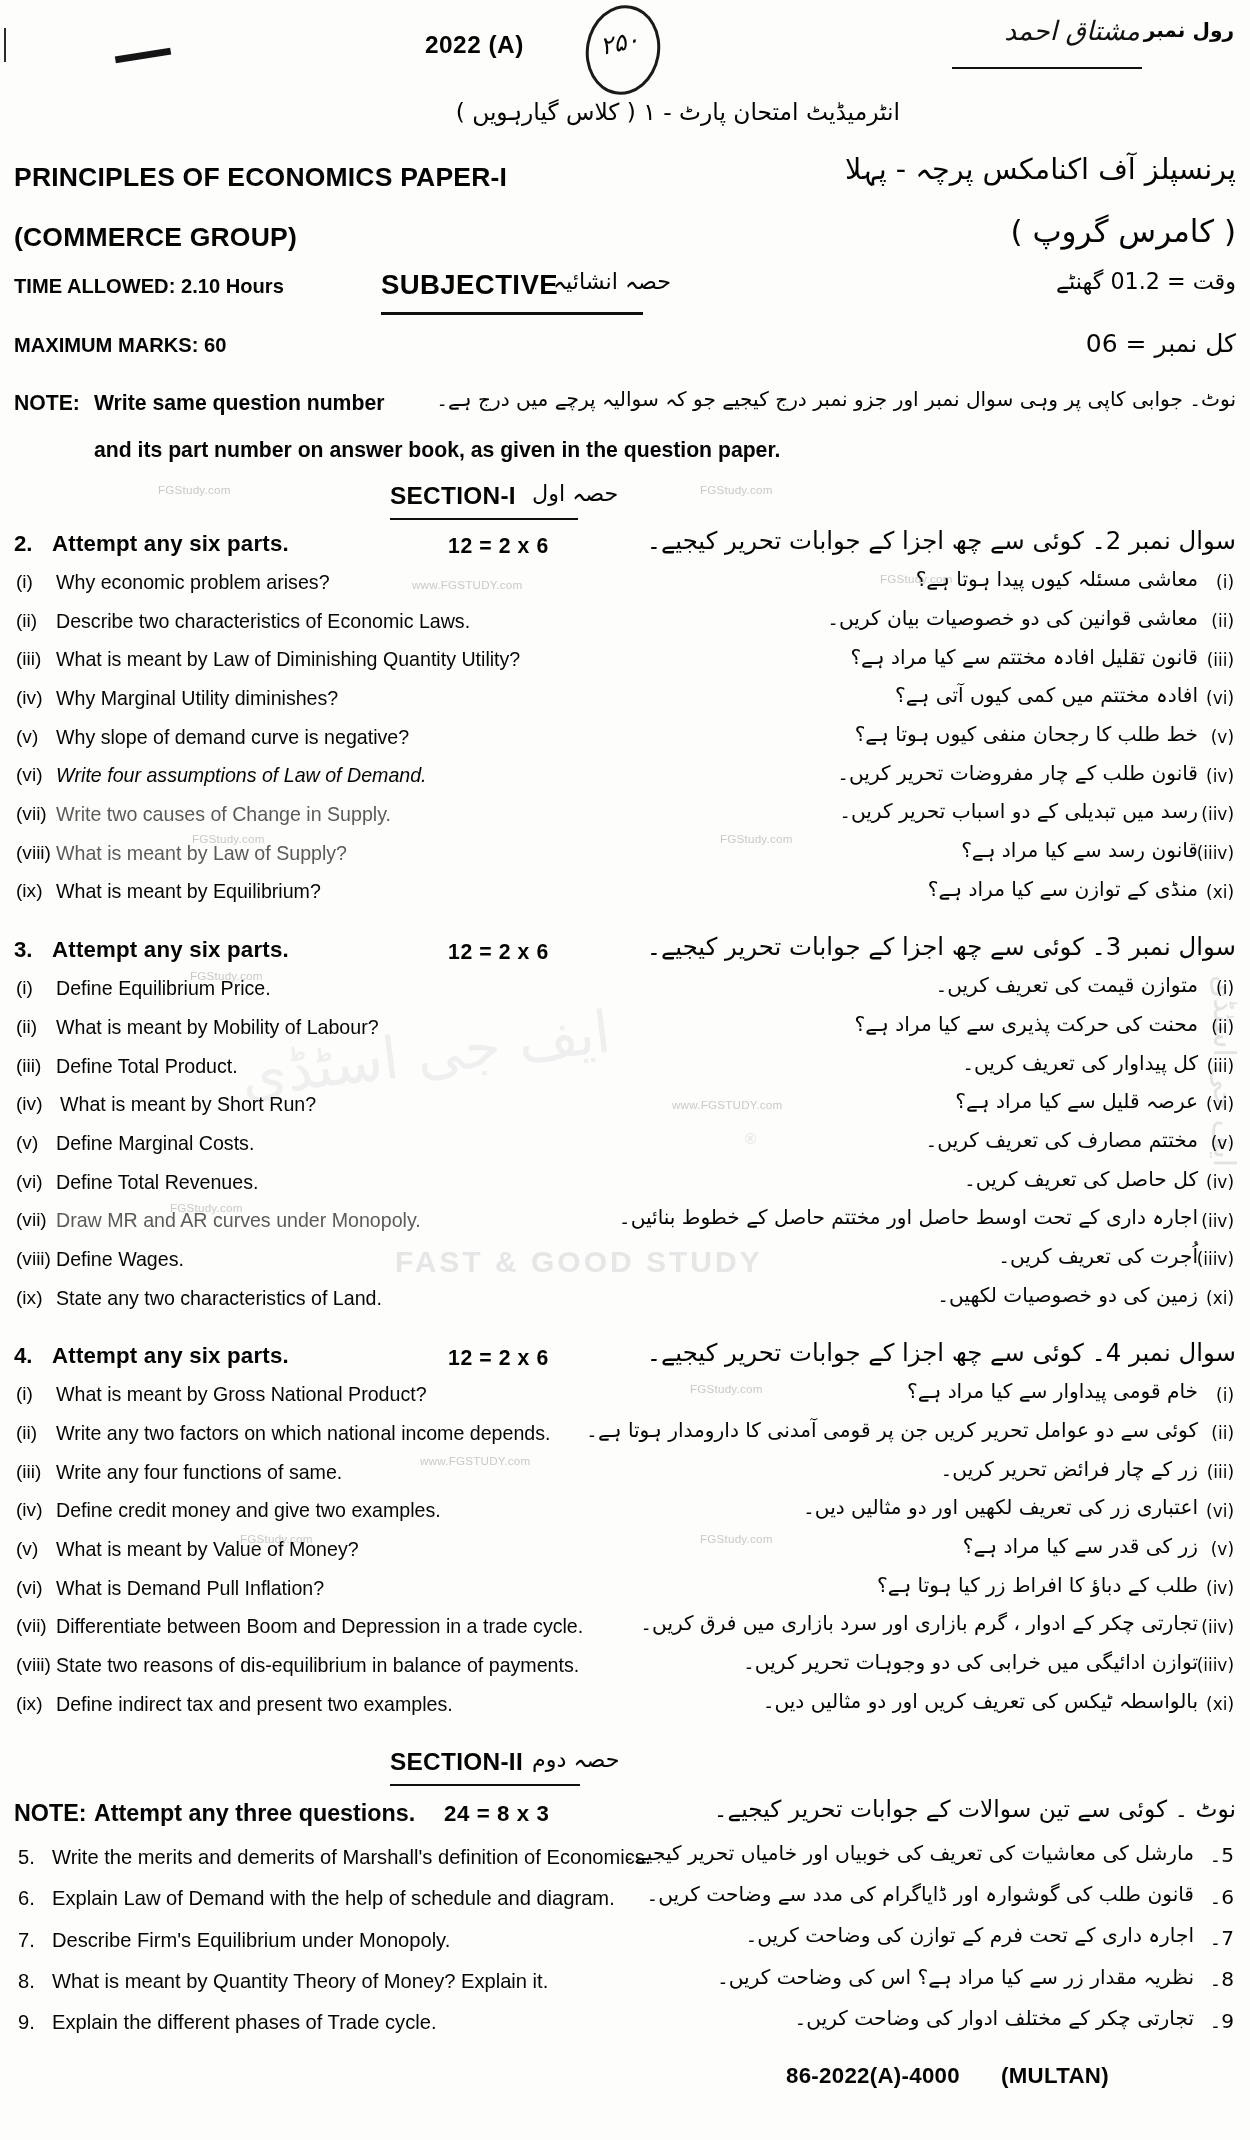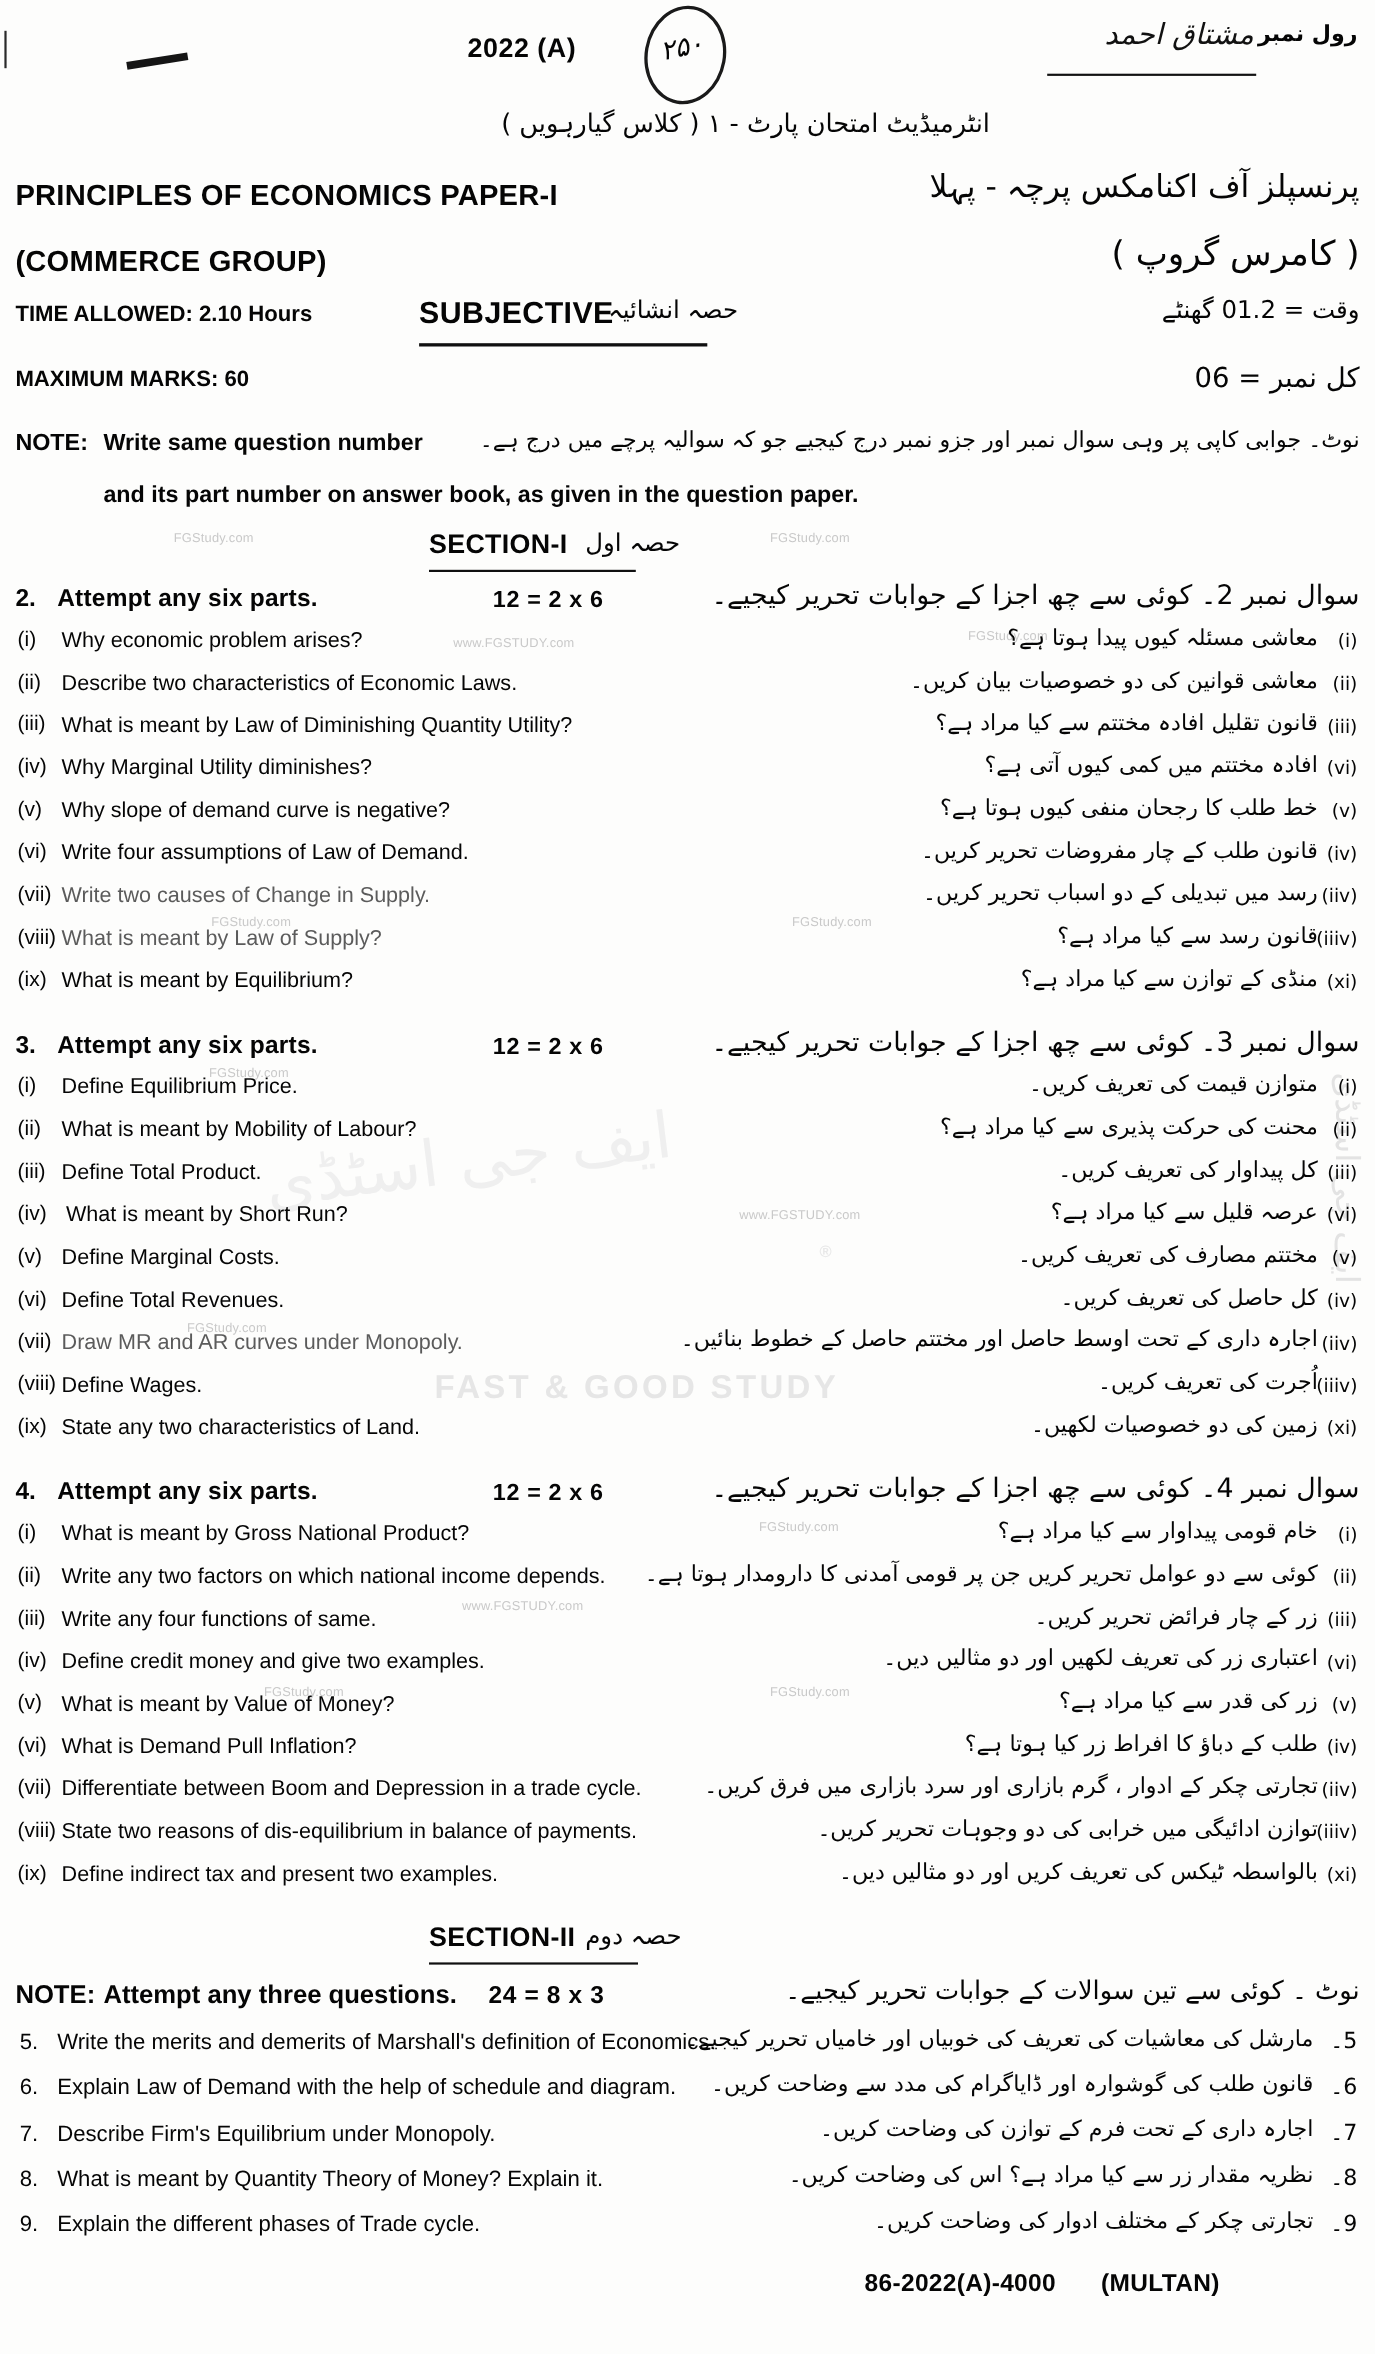--- a/index.html
+++ b/index.html
@@ -281,21 +281,21 @@
   <span class="t en p-txt" style="left: 56px; top: 687.12px; font-size: 19.61px;">Why Marginal Utility diminishes?</span>
   <span class="t ur ur-rom" style="right: 16px; top: 688.41px; font-size: 16.96px;">(iv)</span>
   <span class="t ur ur-txt" style="right: 52px; top: 683.253px; font-size: 20.14px;">افادہ مختتم میں کمی کیوں آتی ہے؟</span>
 
   <span class="t en p-rom" style="left: 16px; top: 725.795px; font-size: 19.08px;">(v)</span>
   <span class="t en p-txt" style="left: 56px; top: 725.795px; font-size: 19.61px;">Why slope of demand curve is negative?</span>
   <span class="t ur ur-rom" style="right: 16px; top: 727.084px; font-size: 16.96px;">(v)</span>
   <span class="t ur ur-txt" style="right: 52px; top: 721.928px; font-size: 20.14px;">خط طلب کا رجحان منفی کیوں ہوتا ہے؟</span>
 
   <span class="t en p-rom" style="left: 16px; top: 764.47px; font-size: 19.08px;">(vi)</span>
-  <span class="t en p-txt" style="left: 56px; top: 764.47px; font-size: 19.61px;">Write four assumptions of Law of Demand.</span>
+  <span class="t en p-txt" style="left: 56px; top: 764.47px; font-size: 19.61px; font-style: italic;">Write four assumptions of Law of Demand.</span>
   <span class="t ur ur-rom" style="right: 16px; top: 765.759px; font-size: 16.96px;">(vi)</span>
   <span class="t ur ur-txt" style="right: 52px; top: 760.602px; font-size: 20.14px;">قانون طلب کے چار مفروضات تحریر کریں۔</span>
 
   <span class="t en p-rom" style="left: 16px; top: 803.145px; font-size: 19.08px;">(vii)</span>
   <span class="t en p-txt faded" style="left: 56px; top: 803.145px; font-size: 19.61px;">Write two causes of Change in Supply.</span>
   <span class="t ur ur-rom" style="right: 16px; top: 804.434px; font-size: 16.96px;">(vii)</span>
   <span class="t ur ur-txt" style="right: 52px; top: 799.277px; font-size: 20.14px;">رسد میں تبدیلی کے دو اسباب تحریر کریں۔</span>
 
   <span class="wm-tiny" style="left: 192px; top: 831.506px; font-size: 11.66px;">FGStudy.com</span>
   <span class="wm-tiny" style="left: 720px; top: 831.506px; font-size: 11.66px;">FGStudy.com</span>

